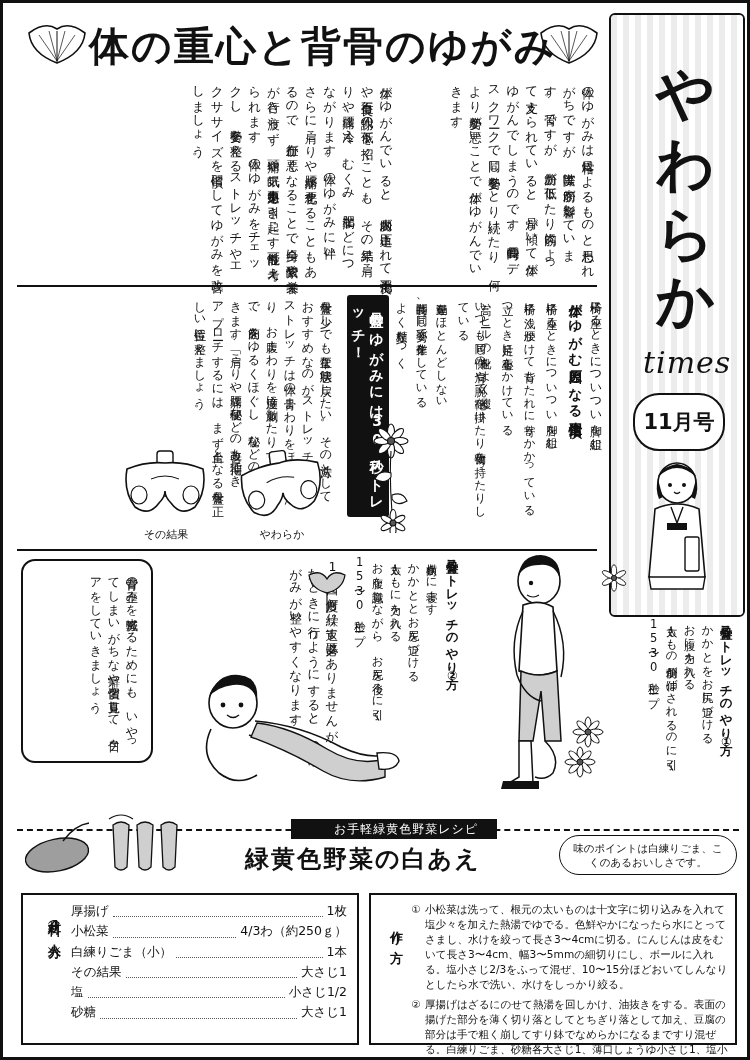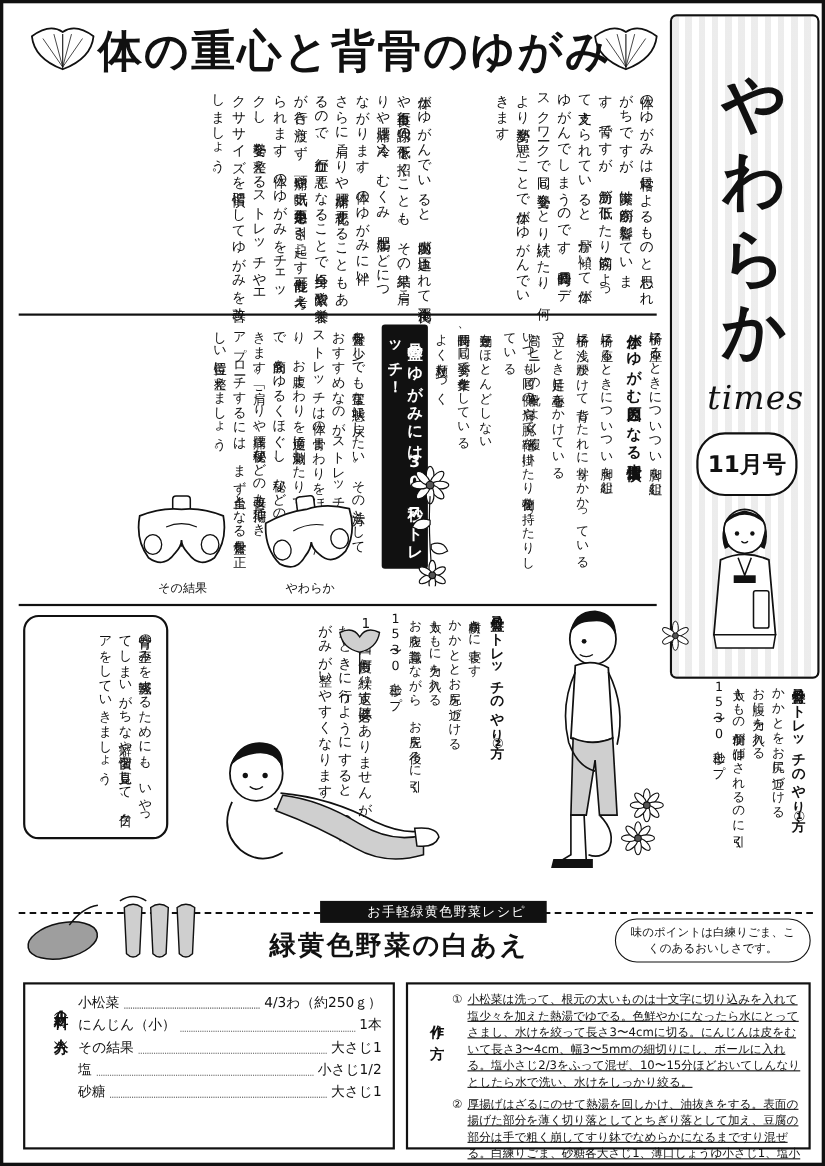--- a/index.html
+++ b/index.html
@@ -189,21 +189,21 @@
     position:absolute;left:6px;top:26px;width:28px;
     writing-mode:vertical-rl;text-orientation:upright;
     font-size:13px;font-weight:bold;letter-spacing:2px;
   }
   .steps-body{
     position:absolute;left:40px;top:7px;right:6px;
     font-size:10.6px;line-height:1.42;
   }
   .step{margin-bottom:5px;display:flex;}
   .step .no{width:14px;flex:none;}
-  .step .tx{flex:1;text-decoration:underline;}
+  .step .tx{flex:1;}
 
   
   .flower{position:absolute;}
 </style>
 </head>
 <body>
 
 <div class="page">
 
   <div class="masthead">
@@ -430,26 +430,31 @@
   </svg>
 
   <div class="recipe-tag">お手軽緑黄色野菜レシピ</div>
   <div class="recipe-title">緑黄色野菜の白あえ</div>
   <div class="recipe-note">味のポイントは白練りごま、こくのあるおいしさです。</div>
 
   <div class="ing-box">
     <div class="ing-label">材料（4人分）</div>
     <div class="ing-list">
       <div class="ing-row">
+        <span>厚揚げ</span>
+        <span class="dots"></span>
+        <span>1枚</span>
+      </div>
+      <div class="ing-row">
         <span>小松菜</span>
         <span class="dots"></span>
         <span>4/3わ（約250ｇ）</span>
       </div>
       <div class="ing-row">
-        <span>にんじん（小）</span>
+        <span>白練りごま（小）</span>
         <span class="dots"></span>
         <span>1本</span>
       </div>
       <div class="ing-row">
         <span>その結果</span>
         <span class="dots"></span>
         <span>大さじ1</span>
       </div>
       <div class="ing-row">
         <span>塩</span>

